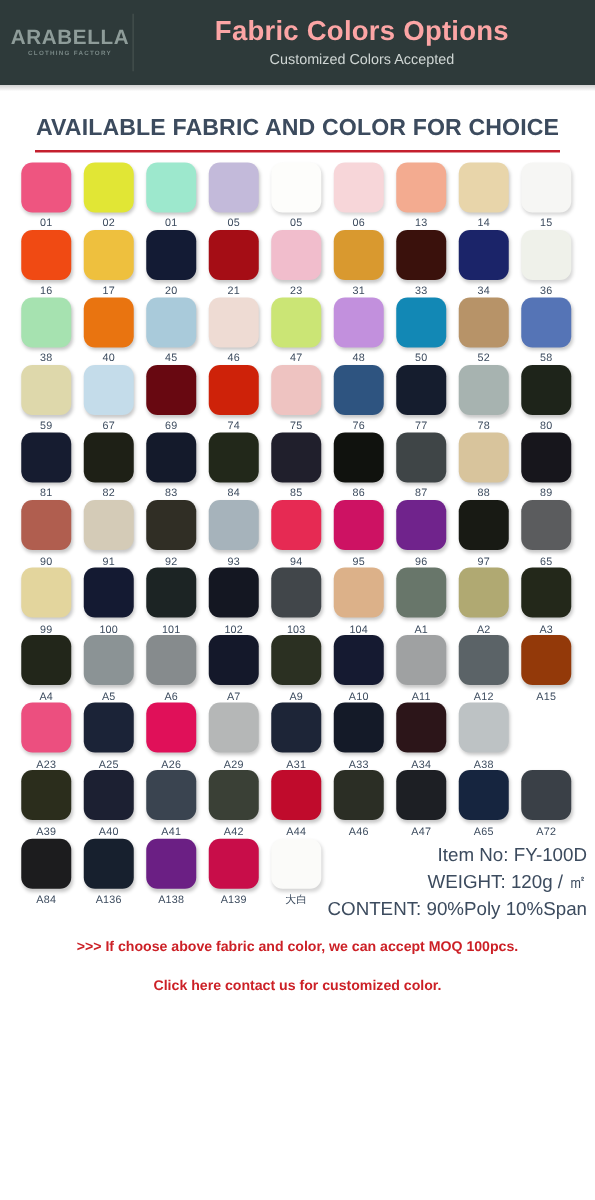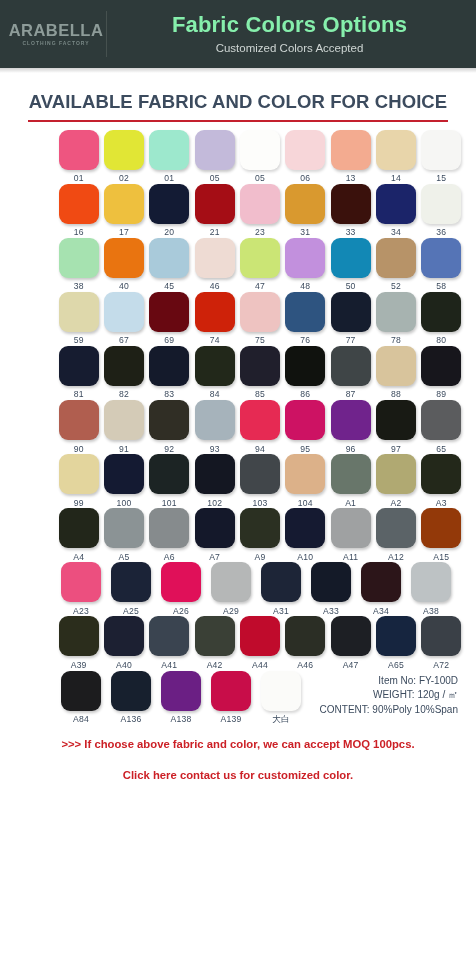--- a/index.html
+++ b/index.html
@@ -54,21 +54,21 @@
     flex: 1;
     display: flex;
     flex-direction: column;
     align-items: center;
     justify-content: center;
     padding-right: 10px;
   }
   .header-title {
     font-size: 22px;
     font-weight: bold;
-    color: #86efac;
+    color: #fca5a5;
     letter-spacing: 0.2px;
     line-height: 1.1;
   }
   .header-sub {
     font-size: 11.5px;
     color: #cfd6d4;
     margin-top: 5px;
     line-height: 1.1;
   }
   .header-shadow {
@@ -91,21 +91,20 @@
   .title-rule {
     width: 420px;
     height: 1.6px;
     background: #c4202e;
     margin: 7px auto 0 auto;
   }
 
   
   .grid {
     padding: 8px 12px 0 12px;
-    margin-left: 44px;
   }
   .grid-row {
     display: flex;
     margin-bottom: 1px;
   }
   .cell {
     width: 50px;
     margin-right: 0px;
     display: flex;
     flex-direction: column;
@@ -133,21 +132,21 @@
     display: flex;
     align-items: flex-start;
   }
   .spec-block {
     flex: 1;
     text-align: right;
     padding-right: 6px;
     padding-top: 3px;
   }
   .spec-line {
-    font-size: 10px;
+    font-size: 15px;
     color: #3c4b5e;
     line-height: 1.45;
     white-space: nowrap;
   }
 
   
   .footer-note {
     text-align: center;
     margin-top: 12px;
     padding: 0 14px;

